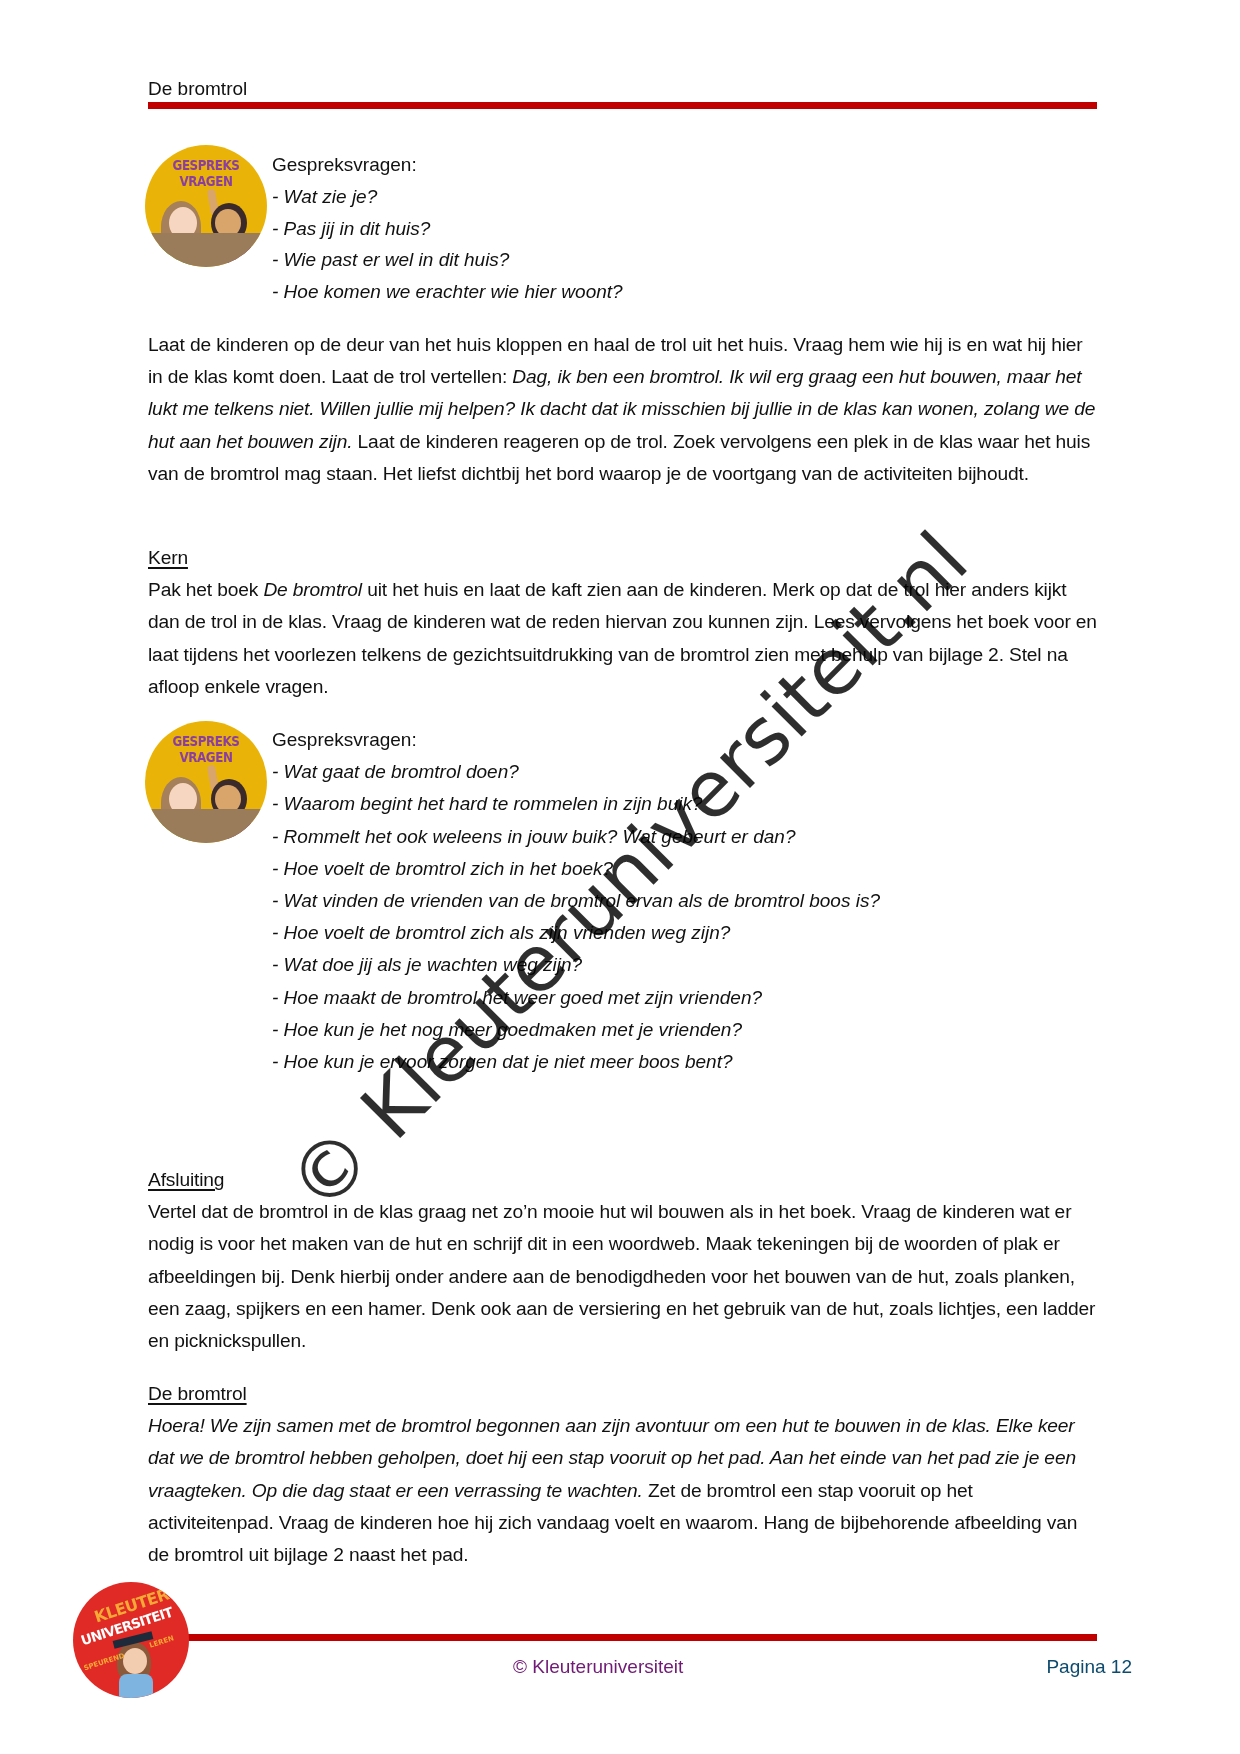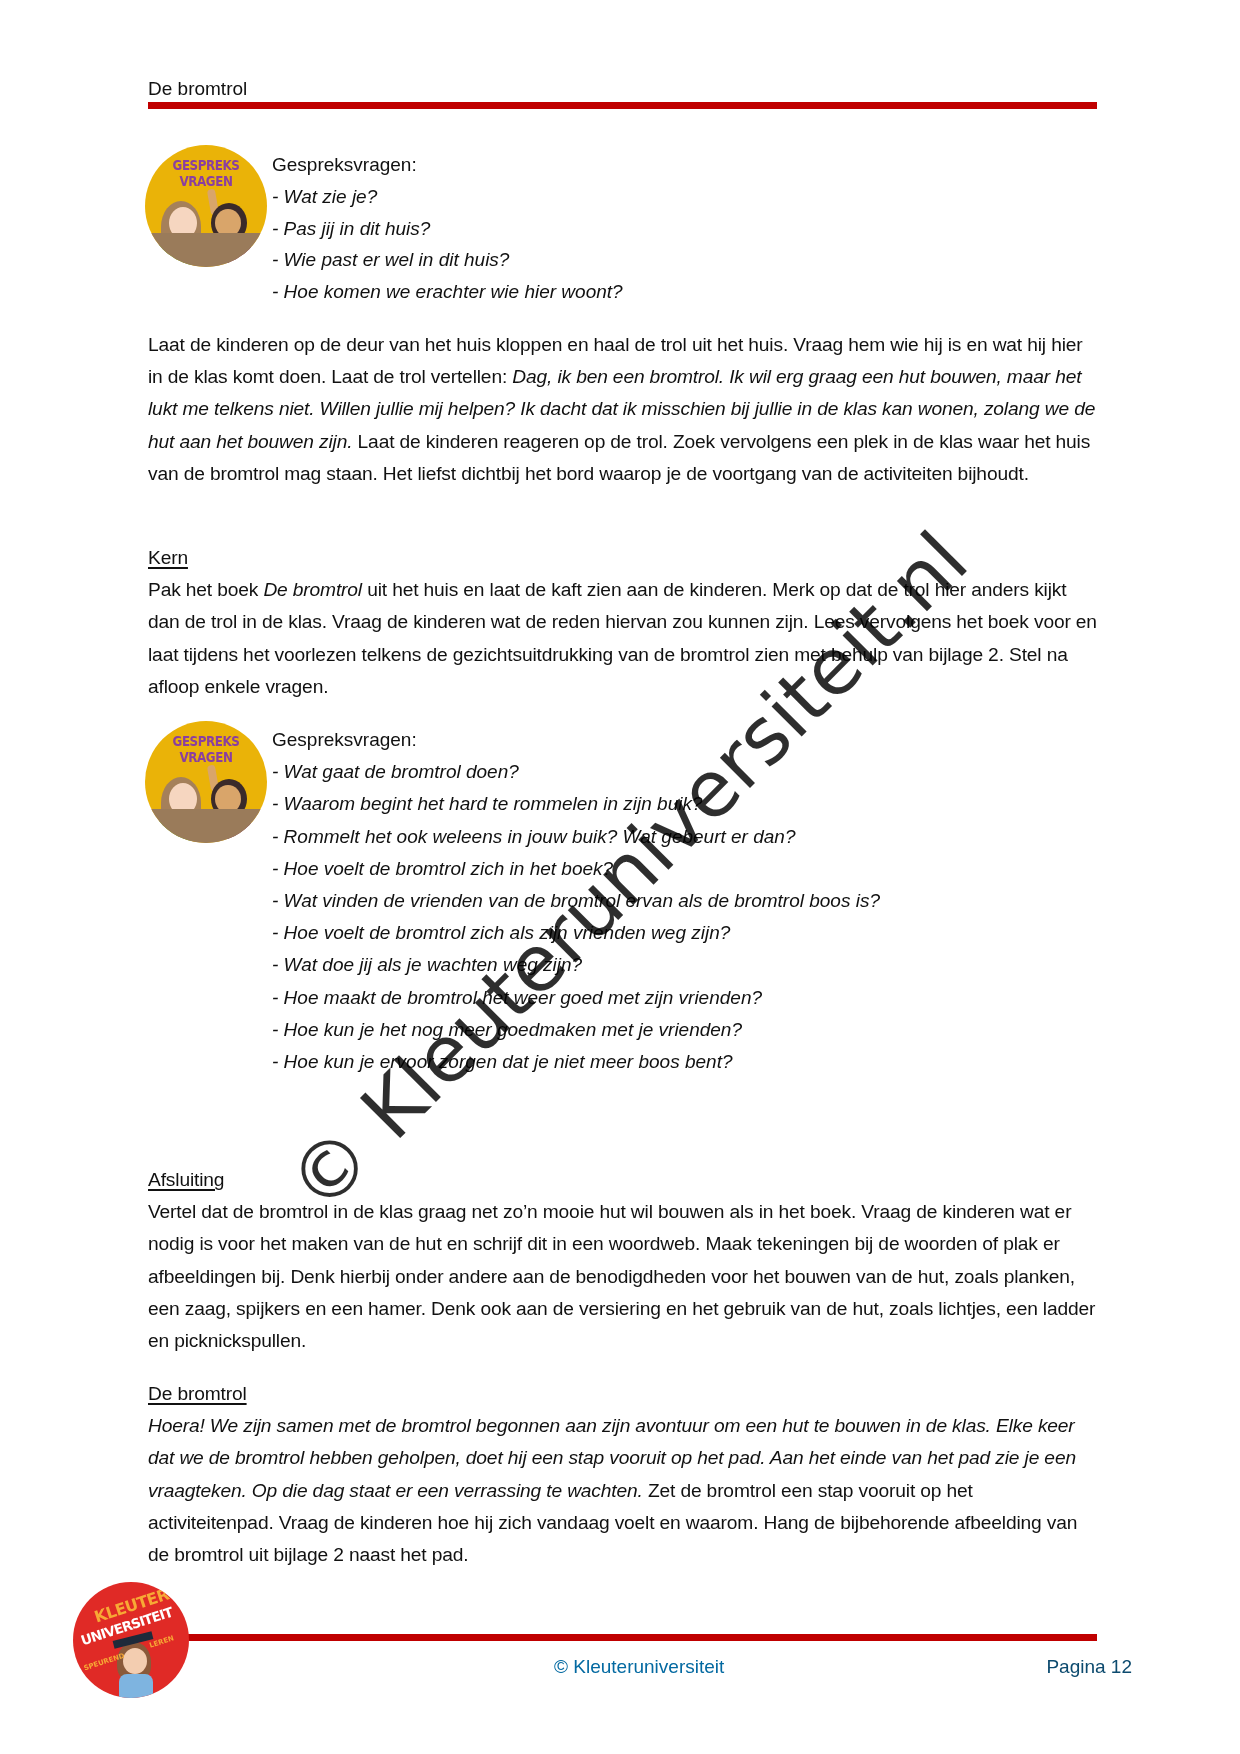--- a/index.html
+++ b/index.html
@@ -241,25 +241,25 @@
     }
     .footer-logo .kid-body {
       position: absolute;
       left: 46px; top: 92px;
       width: 34px; height: 26px;
       border-radius: 8px 8px 0 0;
       background: #7EB4E0;
     }
     .footer-copyright {
       position: absolute;
-      left: 554px;
+      left: 513px;
       top: 1655px;
       font-size: 19px;
       line-height: 24px;
-      color: #0369a1;
+      color: #701a75;
       white-space: nowrap;
     }
     .footer-page {
       position: absolute;
       right: 148px;
       top: 1655px;
       font-size: 19px;
       line-height: 24px;
       color: #0c4a6e;
       white-space: nowrap;

